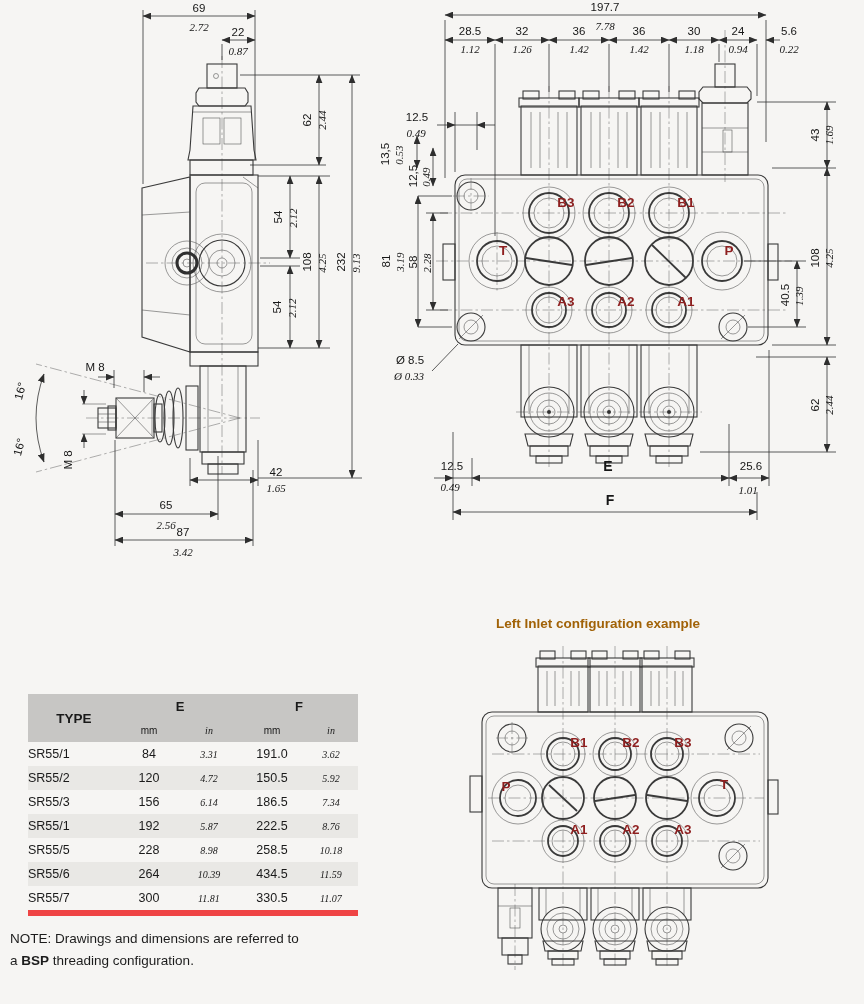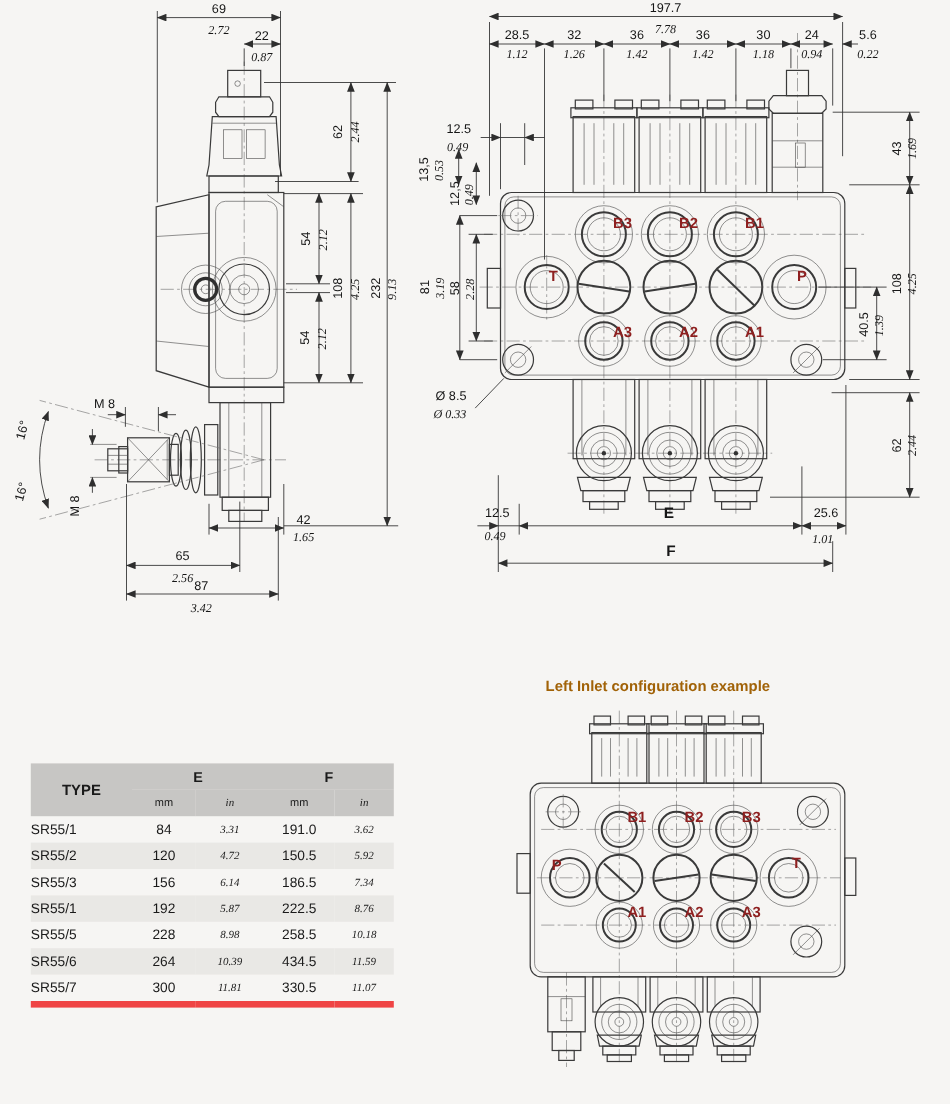--- a/index.html
+++ b/index.html
@@ -681,14 +681,18 @@
       <td class="tname">SR55/7</td>
       <td>300</td>
       <td class="i">11.81</td>
       <td>330.5</td>
       <td class="i">11.07</td>
     </tr>
   </tbody>
 </table>
 
 
-
+<div id="note">
+  <span>NOTE: Drawings and dimensions are referred to</span><br>
+  <span>a </span><b>BSP</b><span> threading configuration.</span>
 </div>
 
+</div>
+
 </body></html>

